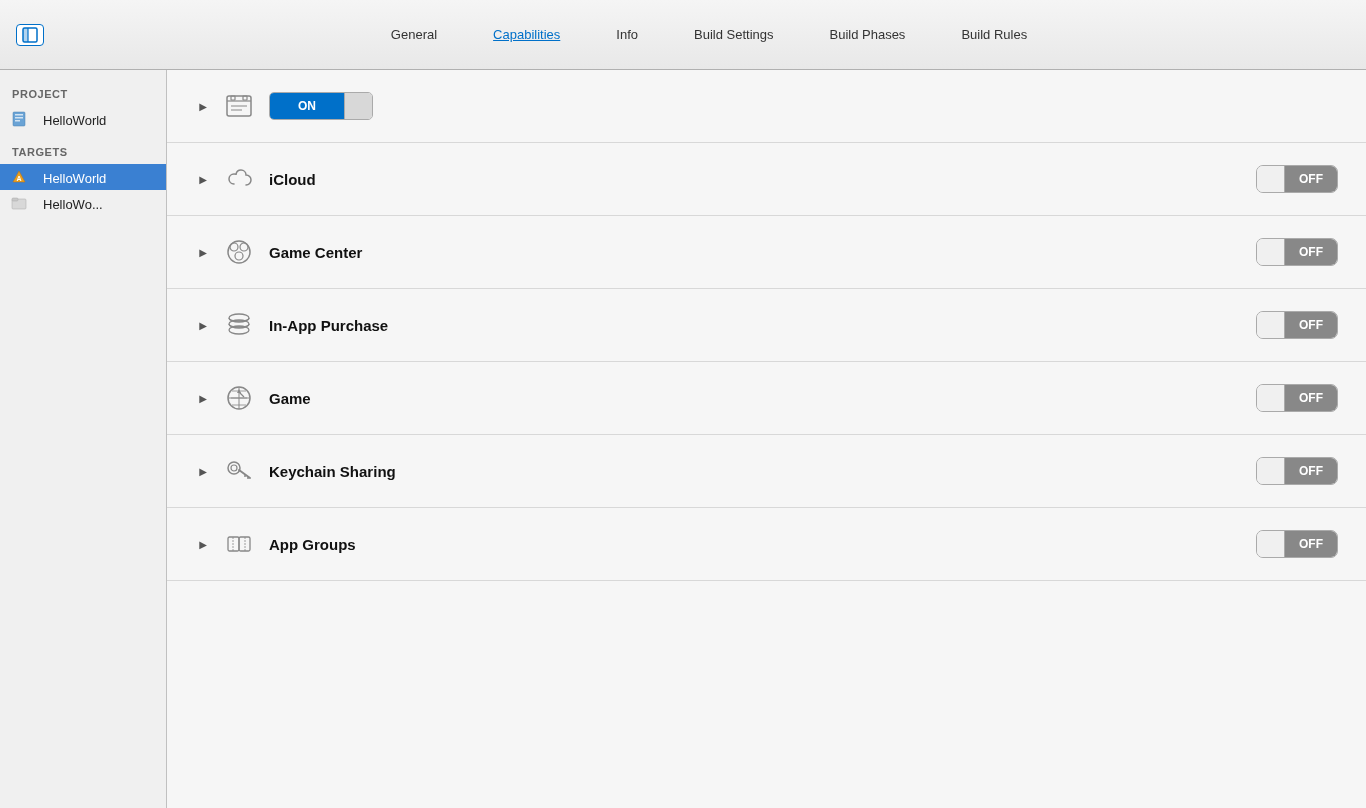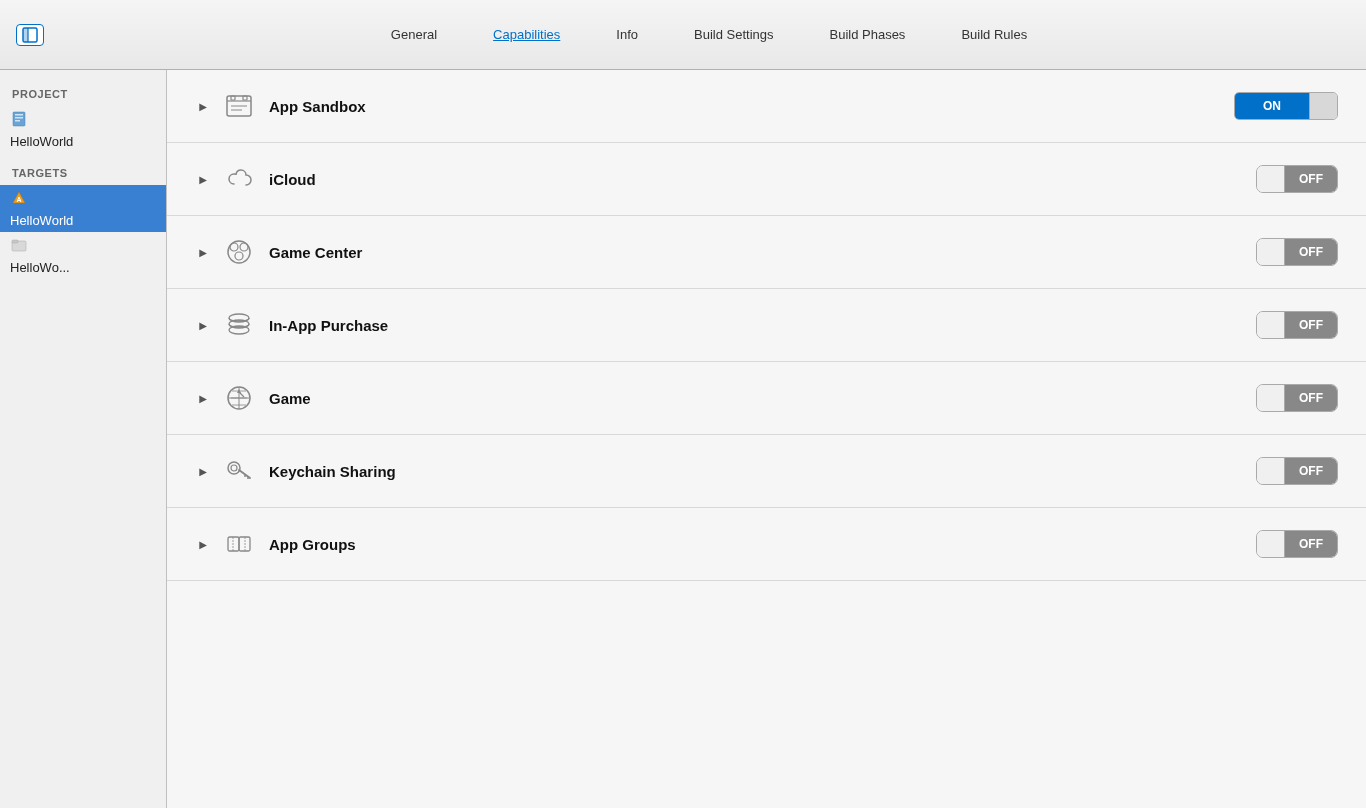--- a/index.html
+++ b/index.html
@@ -76,27 +76,26 @@
     }
     .sidebar-section-label {
       font-size: 11px;
       font-weight: 700;
       color: #666;
       padding: 4px 12px 6px 12px;
       letter-spacing: 0.05em;
     }
     .sidebar-item {
       display: flex;
-      align-items: flex-start;
+      align-items: flex-end;
       padding: 4px 10px;
       font-size: 13px;
       color: #222;
       cursor: pointer;
-      gap: 6px;
-      flex-direction: column;
+      gap: 15px;
     }
     .sidebar-item.selected {
       background: #3a80d2;
       color: white;
     }
     .sidebar-item .item-icon {
       width: 18px;
       height: 18px;
       flex-shrink: 0;
       display: flex;
@@ -284,21 +283,20 @@
       <div class="expand-arrow">▶</div>
       <div class="cap-icon">
         <svg viewBox="0 0 30 30" fill="none" xmlns="http://www.w3.org/2000/svg">
           <rect x="3" y="5" width="24" height="20" rx="2" stroke="#888" stroke-width="1.5" fill="none"></rect>
           <rect x="7" y="5" width="4" height="4" rx="0.5" stroke="#888" stroke-width="1.2" fill="none"></rect>
           <rect x="19" y="5" width="4" height="4" rx="0.5" stroke="#888" stroke-width="1.2" fill="none"></rect>
           <path d="M3 10 H27" stroke="#888" stroke-width="1.2"></path>
           <path d="M7 15 H23 M7 19 H18" stroke="#888" stroke-width="1.2"></path>
         </svg>
       </div>
-      <span class="cap-name">App Sandbox</span>
       <div class="toggle-switch">
         <div class="toggle-on-part">ON</div>
         <div class="toggle-off-track"></div>
       </div>
     </div>
 
     <div class="capability-row">
       <div class="expand-arrow">▶</div>
       <div class="cap-icon">
         <svg viewBox="0 0 30 30" fill="none" xmlns="http://www.w3.org/2000/svg">

